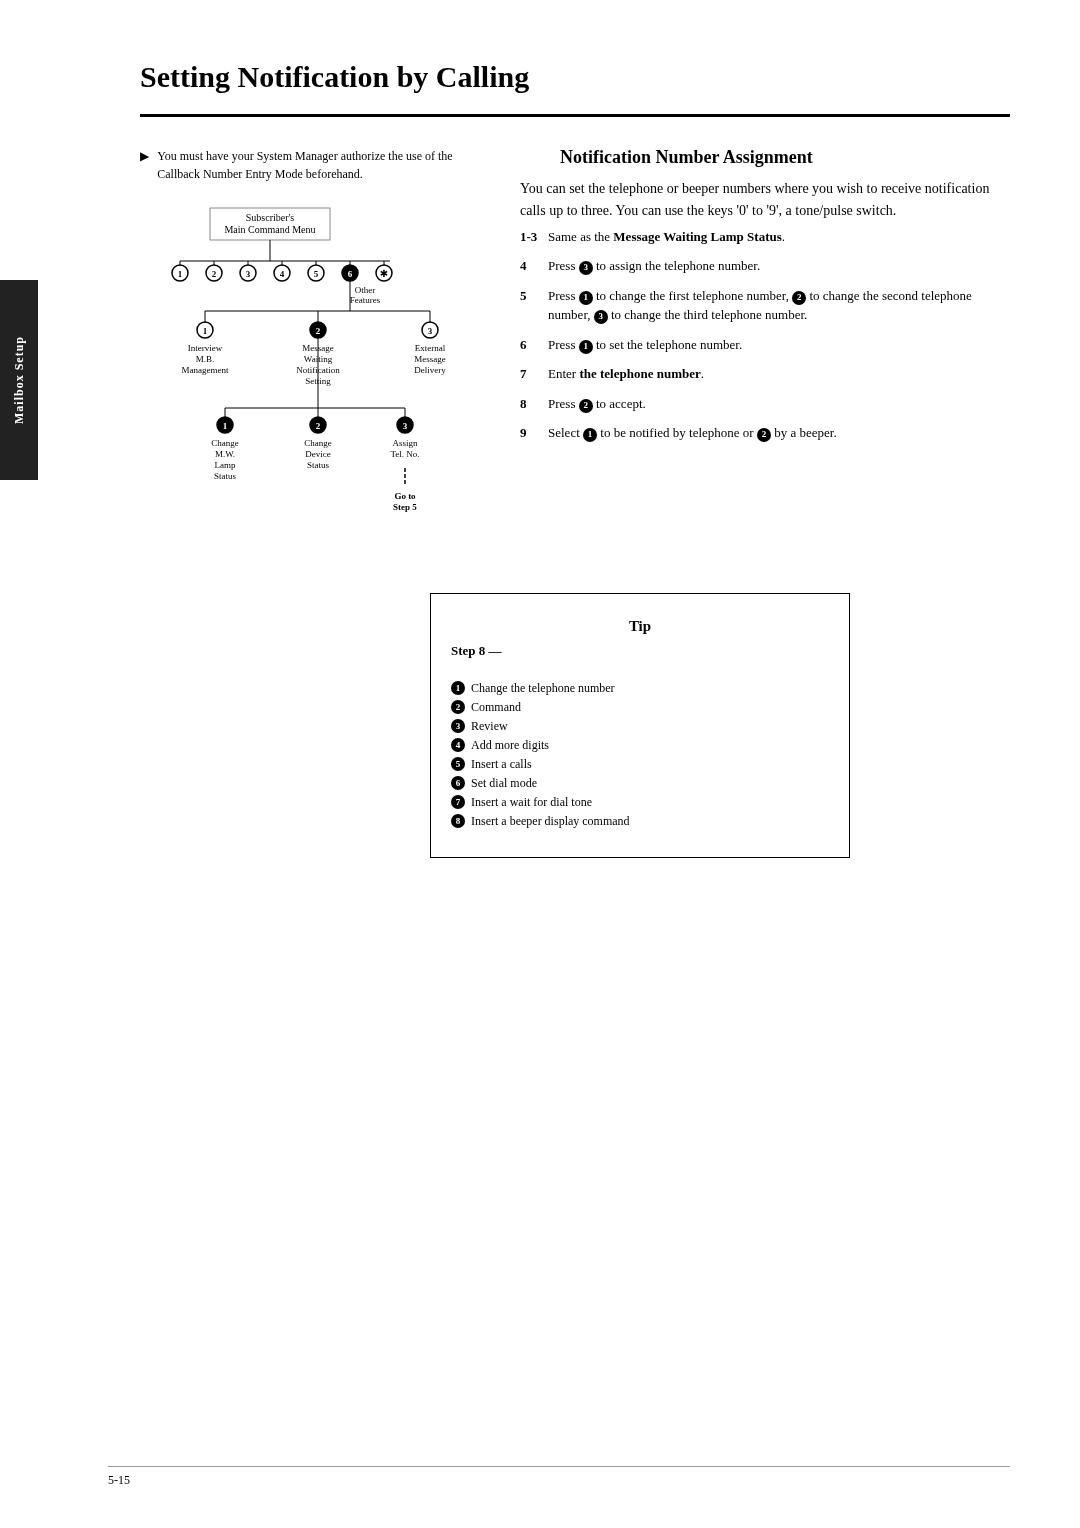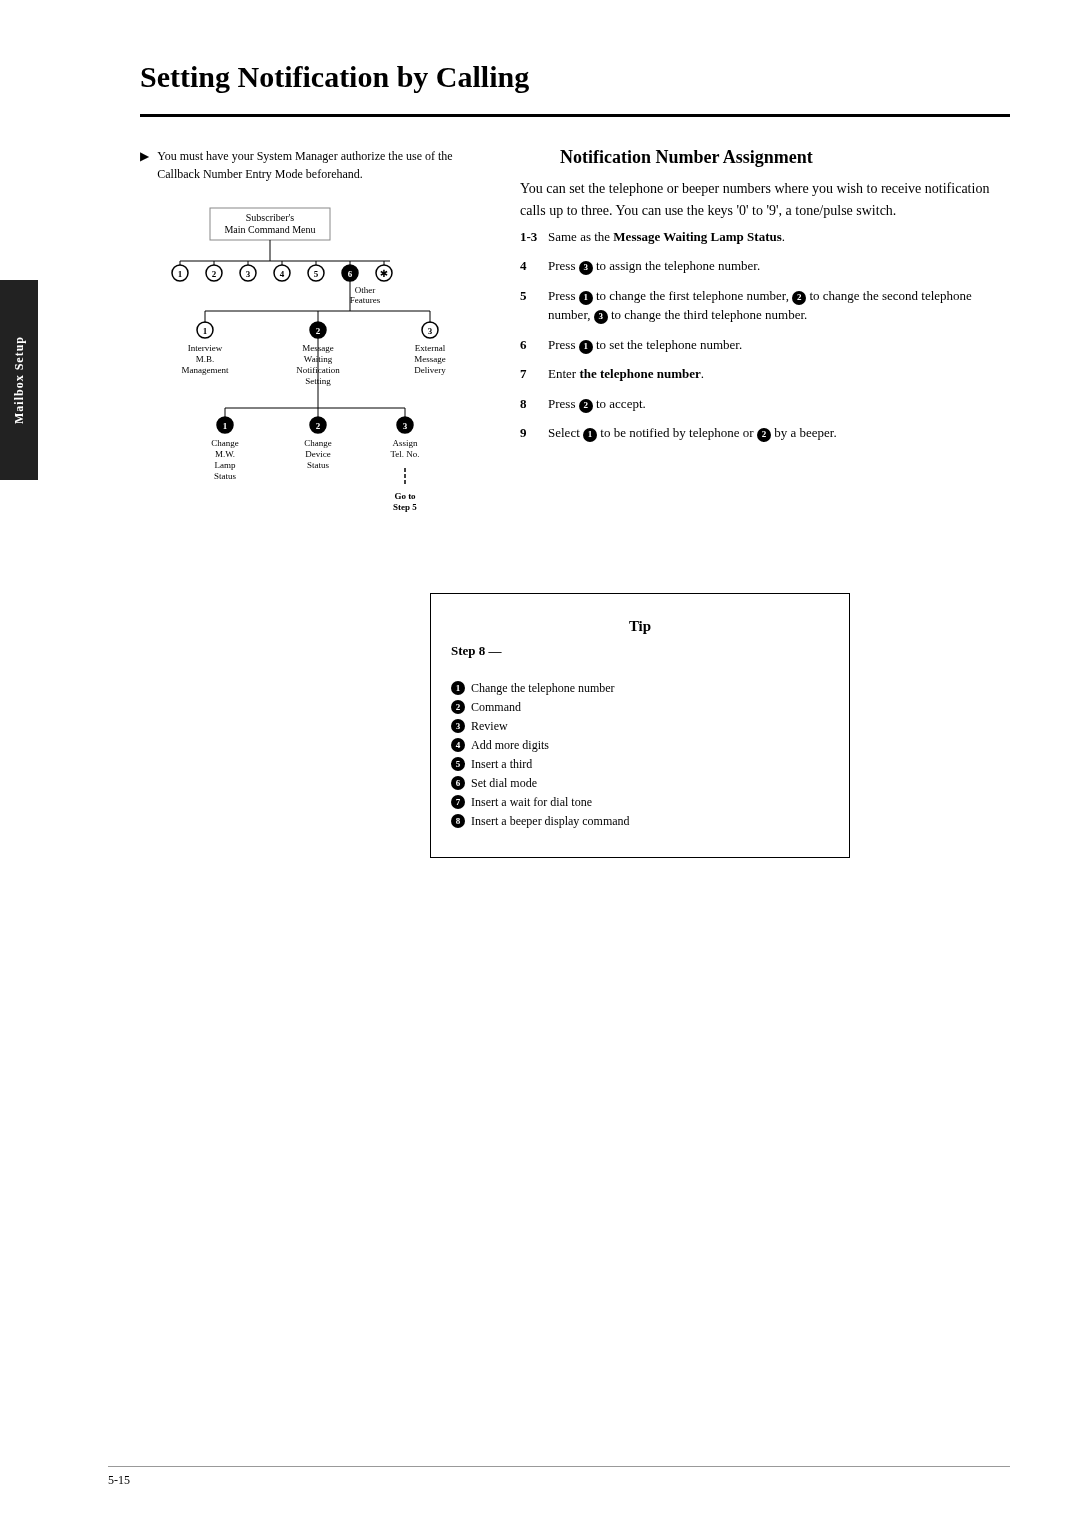--- a/index.html
+++ b/index.html
@@ -358,21 +358,21 @@
     <div class="tip-item">
       <span class="circle-filled-sm">3</span>
       <span>Review</span>
     </div>
     <div class="tip-item">
       <span class="circle-filled-sm">4</span>
       <span>Add more digits</span>
     </div>
     <div class="tip-item">
       <span class="circle-filled-sm">5</span>
-      <span>Insert a third</span>
+      <span>Insert a calls</span>
     </div>
     <div class="tip-item">
       <span class="circle-filled-sm">6</span>
       <span>Set dial mode</span>
     </div>
     <div class="tip-item">
       <span class="circle-filled-sm">7</span>
       <span>Insert a wait for dial tone</span>
     </div>
     <div class="tip-item">

